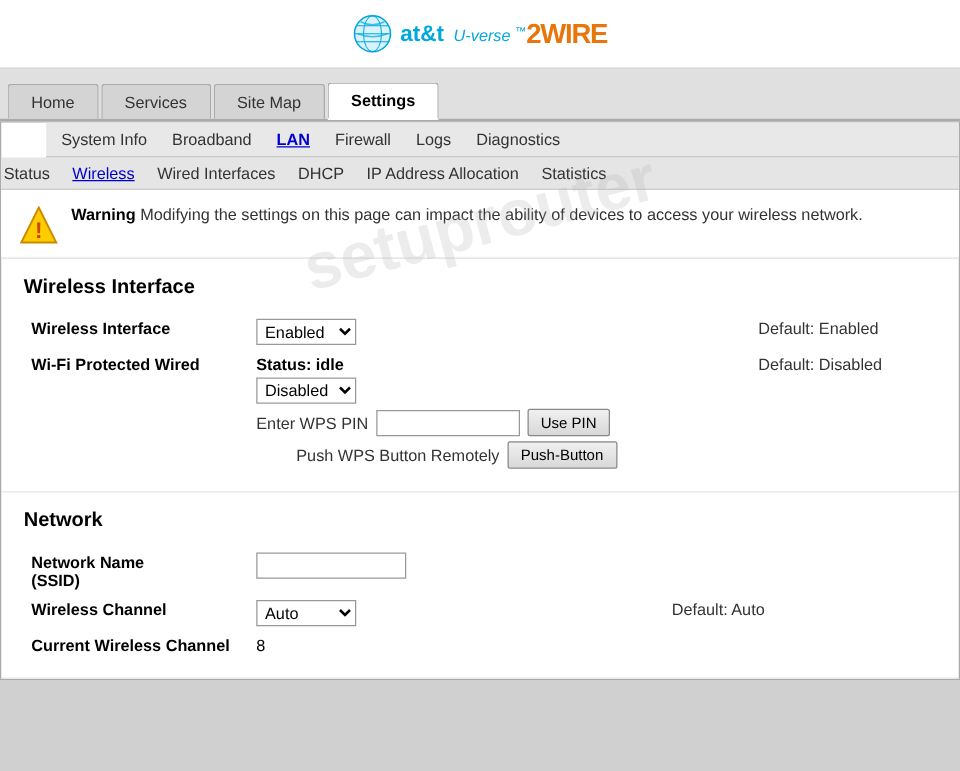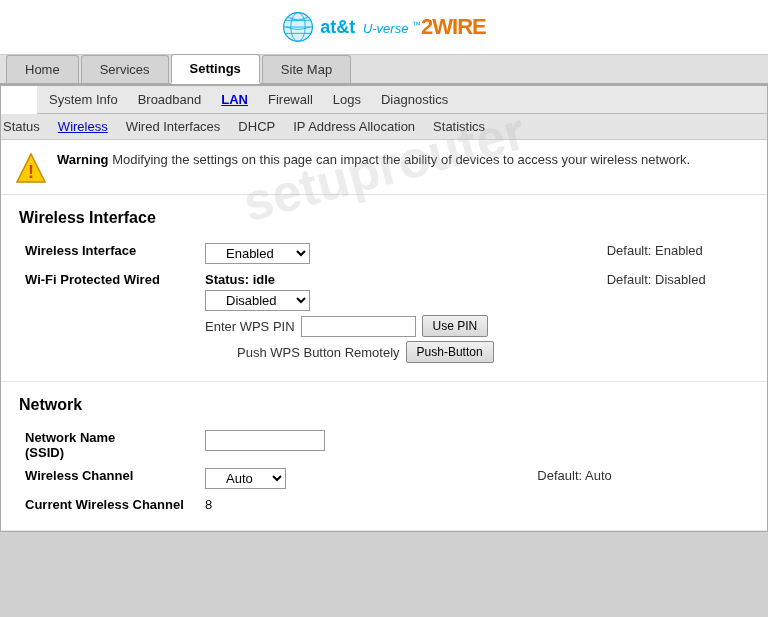--- a/index.html
+++ b/index.html
@@ -39,21 +39,21 @@
       color: #e8760a;
     }
 
     
     .main-nav {
       background: #e0e0e0;
       display: flex;
       align-items: flex-end;
       padding: 0 6px;
       border-bottom: 2px solid #aaa;
-      height: 30px;
+      height: 42px;
     }
     .main-nav-tab {
       padding: 6px 18px;
       cursor: pointer;
       border: 1px solid #aaa;
       border-bottom: none;
       background: #d4d4d4;
       margin-right: 2px;
       font-size: 13px;
       color: #333;
@@ -190,21 +190,21 @@
       font-size: 13px;
     }
     .status-idle {
       font-weight: bold;
       font-size: 13px;
       margin-bottom: 3px;
     }
 
     select {
       font-size: 13px;
-      padding: 1px 16px;
+      padding: 1px 2px;
       border: 1px solid #999;
       background: white;
       min-width: 80px;
     }
     input[type="text"] {
       font-size: 13px;
       border: 1px solid #999;
       padding: 2px 4px;
       width: 120px;
     }
@@ -267,22 +267,22 @@
     </div>
   </div>
   <div class="twowire-logo">
     <span>2WIRE</span>
   </div>
 </div>
 
 <div class="main-nav">
   <div class="main-nav-tab">Home</div>
   <div class="main-nav-tab">Services</div>
+  <div class="main-nav-tab">Site Map</div>
   <div class="main-nav-tab active">Settings</div>
-  <div class="main-nav-tab">Site Map</div>
 </div>
 
 <div class="content-area">
 
   <div class="secondary-nav">
     <span class="sec-nav-item">System Info</span>
     <span class="sec-nav-item">Broadband</span>
     <span class="sec-nav-item active">LAN</span>
     <span class="sec-nav-item">Firewall</span>
     <span class="sec-nav-item">Logs</span>

